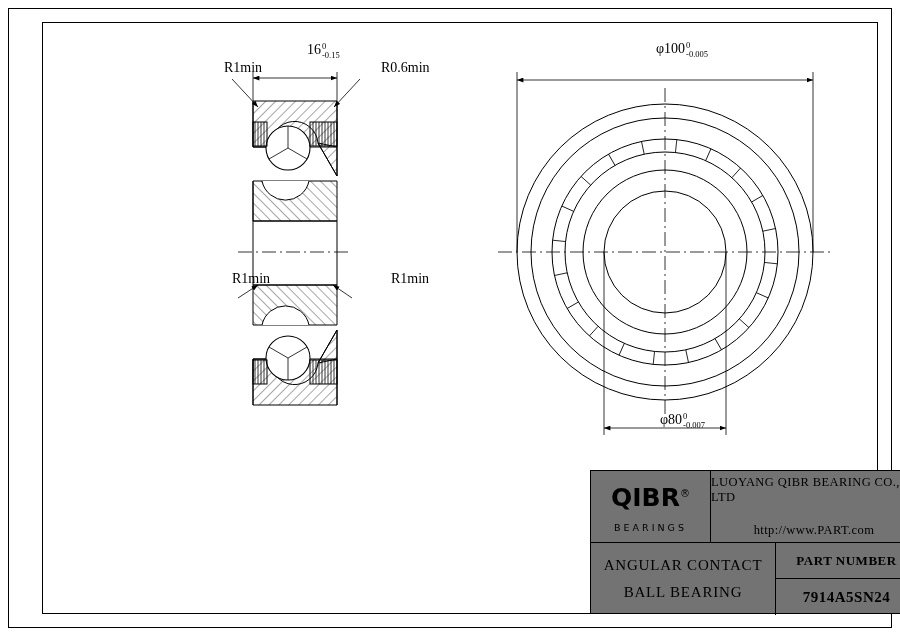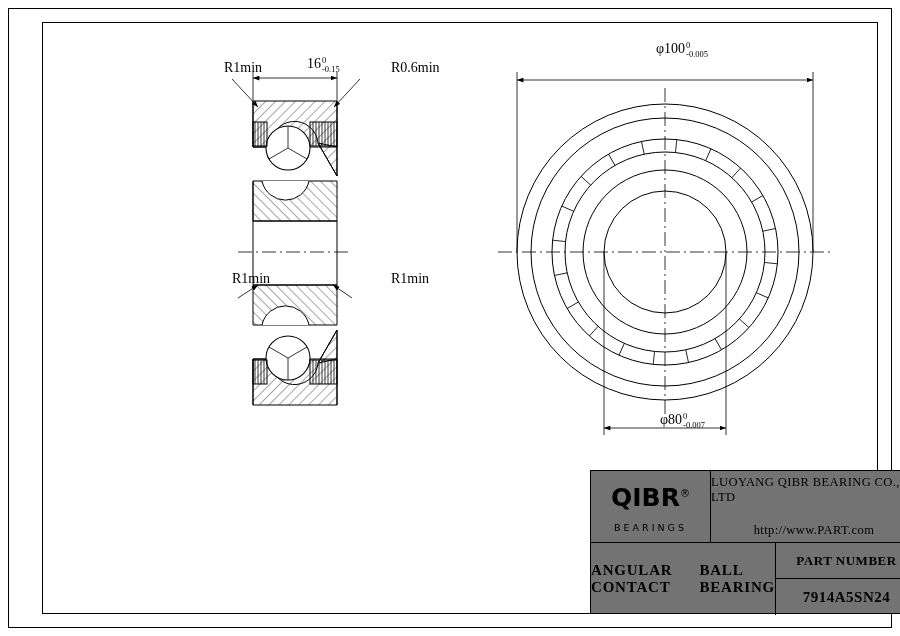--- a/index.html
+++ b/index.html
@@ -125,25 +125,24 @@
     width: 100%;
     height: 72px;
     display: flex;
     box-sizing: border-box;
   }
   .tb-type {
     width: 185px;
     border-right: 1.2px solid #000;
     box-sizing: border-box;
     display: flex;
-    flex-direction: row;
+    flex-direction: column;
     align-items: center;
     justify-content: center;
     gap: 10px;
-    font-weight: bold;
   }
   .tb-type div {
     font-size: 15px;
     letter-spacing: 0.8px;
   }
   .tb-part {
     flex: 1;
     display: flex;
     flex-direction: column;
     box-sizing: border-box;
@@ -338,28 +337,28 @@
       <line class="thin" x1="517" y1="80" x2="813" y2="80" marker-start="url(#arrowstart)" marker-end="url(#arrow)"></line>
 
       <line class="thin" x1="604" y1="252" x2="604" y2="435"></line>
       <line class="thin" x1="726" y1="252" x2="726" y2="435"></line>
       <line class="thin" x1="604" y1="428" x2="726" y2="428" marker-start="url(#arrowstart)" marker-end="url(#arrow)"></line>
     </g>
   </svg>
 
   <div class="dimlabel" style="left:188px; top:60px;">R1min</div>
 
-  <div class="dimlabel" style="left:271px; top:56px;">
+  <div class="dimlabel" style="left:271px; top:42px;">
     <span>16</span><span class="tolstack">
         <span>0</span>
         <span>-0.15</span>
       </span>
   </div>
 
-  <div class="dimlabel" style="left:355px; top:60px;text-align:right;">R0.6min</div>
+  <div class="dimlabel" style="left:345px; top:60px;text-align:right;">R0.6min</div>
 
   <div class="dimlabel" style="left:196px; top:271px;">R1min</div>
   <div class="dimlabel" style="left:355px; top:271px;">R1min</div>
 
   <div class="dimlabel" style="left:620px; top:41px;">
     <span>φ</span><span>100</span><span class="tolstack">
         <span>0</span>
         <span>-0.005</span>
       </span>
   </div>

